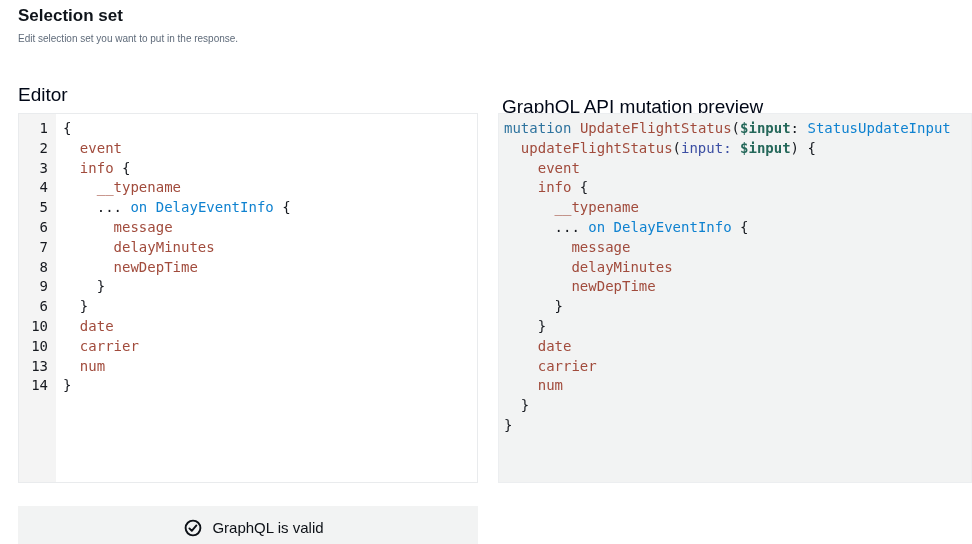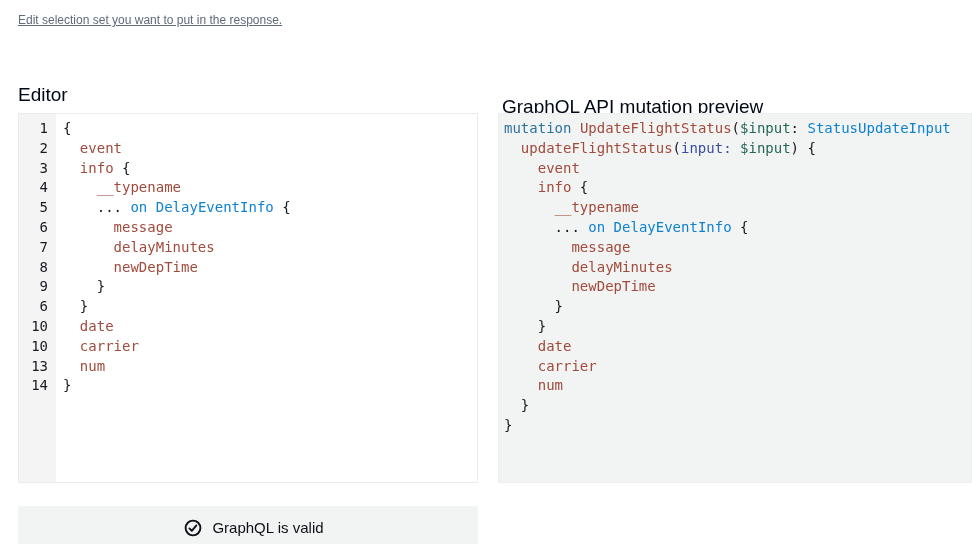--- a/index.html
+++ b/index.html
@@ -16,23 +16,22 @@
   
   #page-header { position: absolute; left: 18px; top: 6px; }
   #page-title {
     font-size: 17px;
     font-weight: 700;
     color: #0f141a;
     margin: 0;
   }
   #page-desc {
     margin: 7px 0 0 0;
-    font-size: 12px;
+    font-size: 10px;
     color: #5f6b7a;
-    text-decoration: underline;
   }
 
   
   .panel-label {
     position: absolute;
     top: 84px;
     font-size: 19px;
     font-weight: 400;
     color: #000716;
   }
@@ -44,21 +43,21 @@
     font-family: "DejaVu Sans Mono", "Liberation Mono", monospace;
     font-size: 14px;
     line-height: 19.8px;
   }
   .cl { display: flex; white-space: pre; }
   .ct { white-space: pre; }
   .tok-p { color: var(--tok-p); }
   .tok-f { color: var(--tok-f); }
   .tok-k { color: var(--tok-k); }
   .tok-t { color: var(--tok-t); }
-  .tok-v { color: var(--tok-v); }
+  .tok-v { color: var(--tok-v); font-weight: bold; }
   .tok-a { color: var(--tok-a); }
 
   
   #editor-box {
     position: absolute;
     left: 18px;
     top: 113px;
     width: 460px;
     height: 370px;
     box-sizing: border-box;
@@ -120,20 +119,21 @@
   #status-icon { display: inline-flex; flex: none; margin-right: 10px; }
   #status-text {
     font-size: 15px;
     color: #0d1117;
   }
 </style>
 </head>
 <body>
 
 <div id="page-header">
+  <h1 id="page-title">Selection set</h1>
   <p id="page-desc">Edit selection set you want to put in the response.</p>
 </div>
 
 <div id="editor-label" class="panel-label">Editor</div>
 <div id="preview-label" class="panel-label">GraphQL API mutation preview</div>
 
 <div id="editor-box" class="code-font">
   <div id="editor-gutter-bg"></div>
   <div id="editor-lines">
       <div class="cl"><span class="ln">1</span><span class="ct"><span class="tok-p">{</span></span></div>

